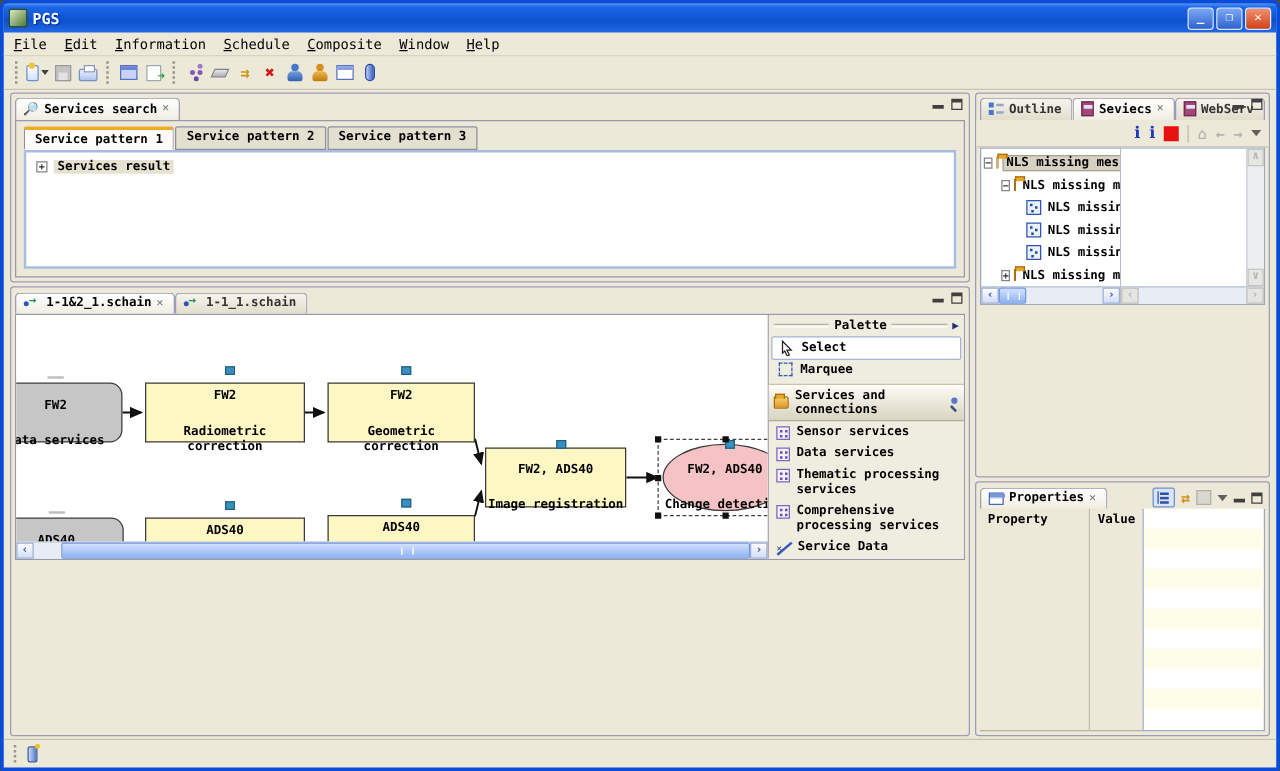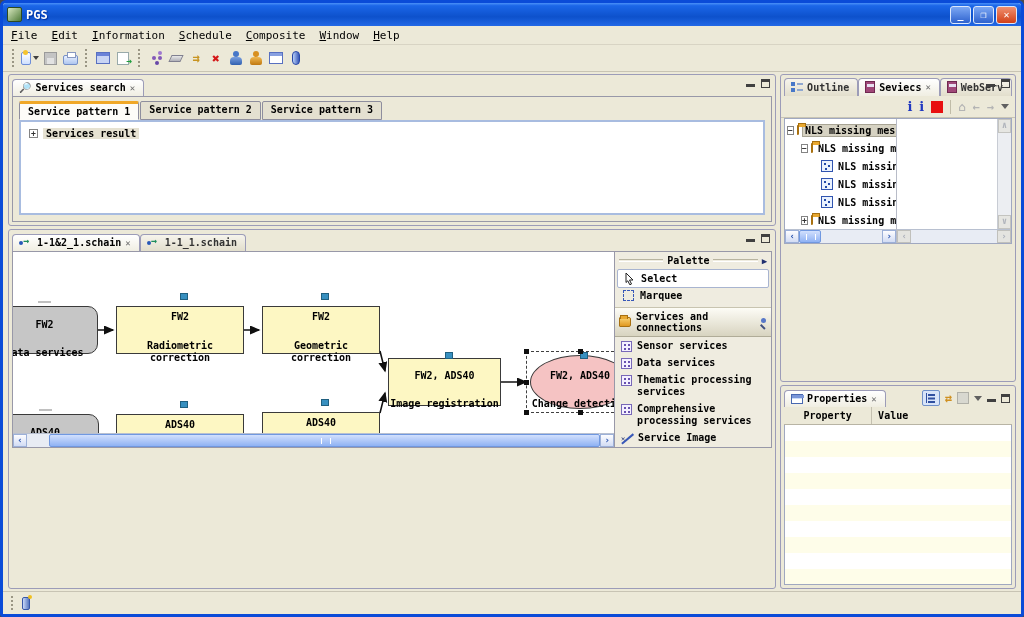--- a/index.html
+++ b/index.html
@@ -401,21 +401,21 @@
               <div class="pal-item">
                   <span class="ic-svc"></span>
                   <span>Thematic processing services</span>
                 </div>
               <div class="pal-item">
                   <span class="ic-svc"></span>
                   <span>Comprehensive processing services</span>
                 </div>
               <div class="pal-item">
                   <span class="ic-link"></span>
-                  <span>Service Image</span>
+                  <span>Service Data</span>
                 </div>
             </div>
           </div>
         </div>
       </div>
     </div>
 
     <div class="col-right">
 
       <div class="view" style="height:308px;">
@@ -517,21 +517,21 @@
             <span class="pt-ico-box">
                 <span class="ic-treemode"></span>
               </span>
             <span class="ic-xchg">⇄</span>
             <span class="ic-disab"></span>
             <span class="ic-tri"></span>
             <span class="btn-minv"></span>
             <span class="btn-maxv"></span>
           </div>
         </div>
-        <div class="vbody" style="display:flex;flex-direction:column;text-align:center;">
+        <div class="vbody" style="display:flex;">
           <div class="prop-head">
             <span class="prop-col c1">Property</span>
             <span class="prop-col">Value</span>
           </div>
           <div class="prop-rows">
             <div class="prow"></div>
               <div class="prow"></div>
               <div class="prow"></div>
               <div class="prow"></div>
               <div class="prow"></div>

